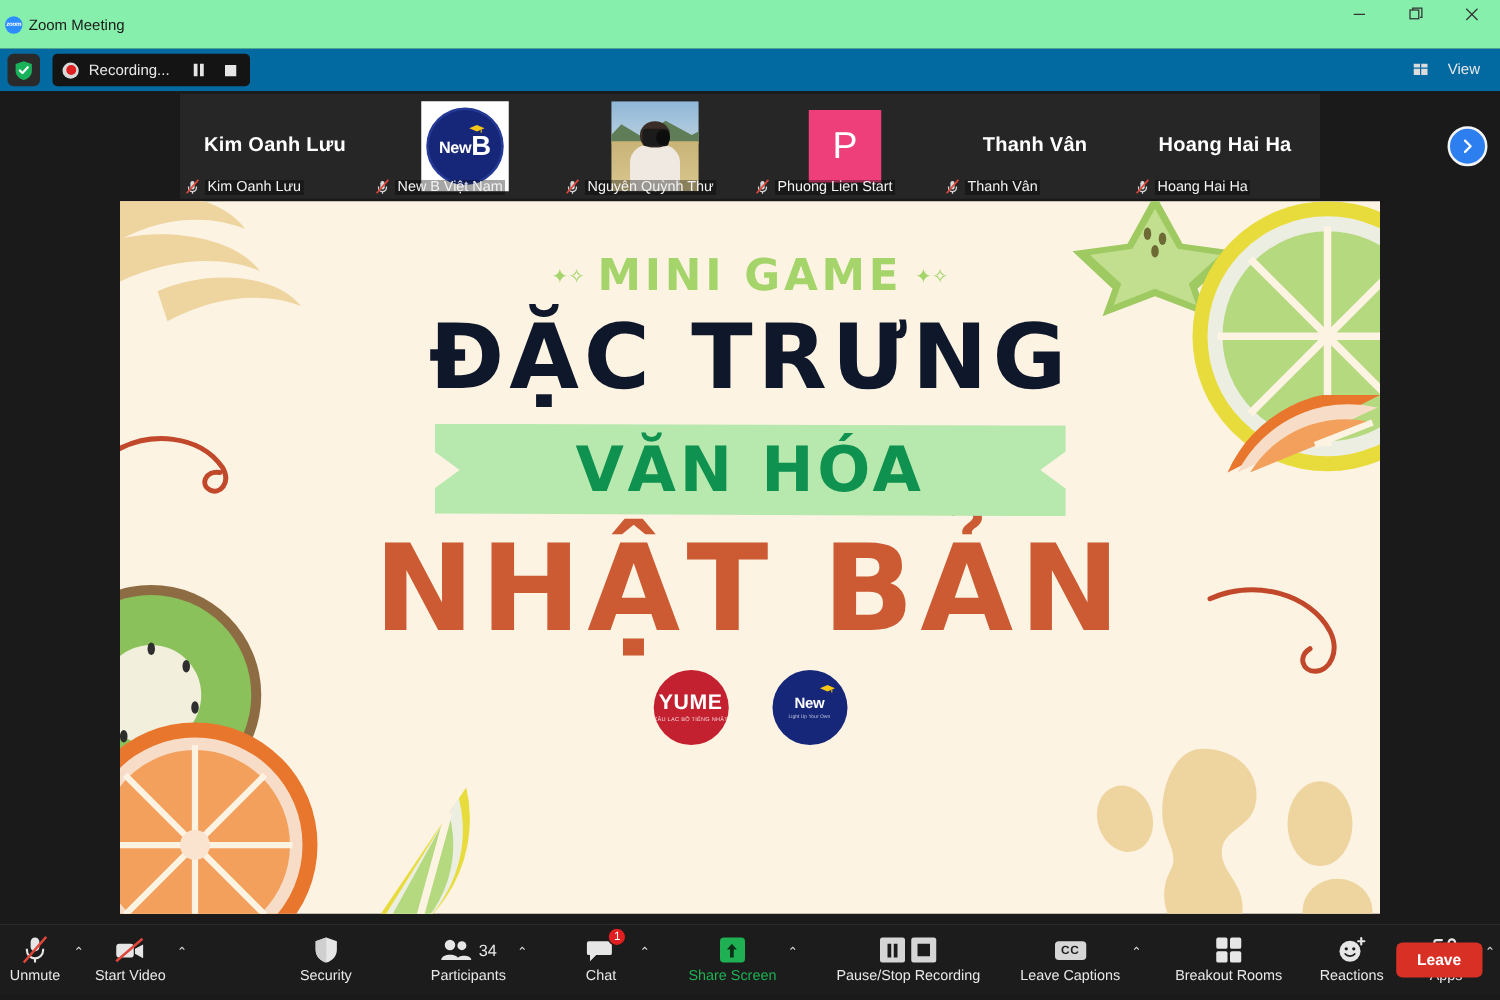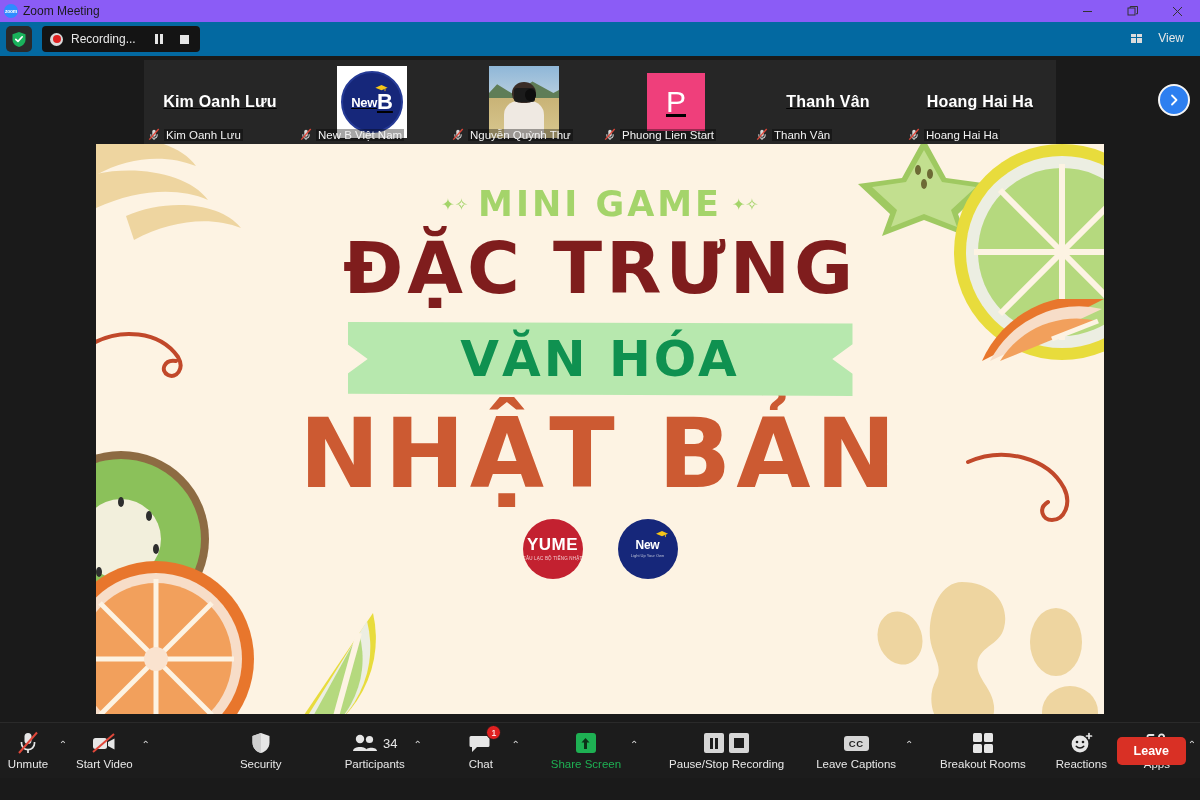--- a/index.html
+++ b/index.html
@@ -5,21 +5,21 @@
   * { box-sizing: border-box; margin: 0; padding: 0; }
   html, body {
     width: 1200px; height: 800px;
     background: #1a1a1a;
     font-family: "Liberation Sans", sans-serif;
     overflow: hidden;
   }
 
   
   .titlebar {
-    height: 22px; background: #8b5cf6;
+    height: 39px; background: #86efac;
     display: flex; align-items: center;
     position: relative;
     text-align: center;
   }
   .tb-logo {
     width: 14px; height: 14px; border-radius: 50%;
     background: #2d8cff; margin-left: 4px; margin-right: 5px;
     display: flex; align-items: center; justify-content: center;
     font-size: 5px; color: #fff; font-weight: bold; letter-spacing: -0.3px;
   }
@@ -61,22 +61,22 @@
     position: absolute; right: 8px; top: 6px;
     display: flex; align-items: center; gap: 16px;
     padding: 3px 8px; border-radius: 4px; color: #e8e8e8; font-size: 12px;
   }
   .view-grid { display: grid; grid-template-columns: 5px 5px; grid-template-rows: 3px 5px; gap: 1px; }
   .view-grid i { background: #dcdcdc; display: block; }
 
   
   .filmstrip {
     height: 88px; background: #1a1a1a;
-    display: flex; align-items: flex-end; justify-content: center;
-    gap: 0; position: relative; text-decoration: underline;
+    display: flex; align-items: center; justify-content: center;
+    gap: 0; position: relative;
   }
   .tile {
     width: 152px; height: 84px; background: #262626;
     position: relative; overflow: hidden;
     display: flex; align-items: center; justify-content: center;
   }
   .tile-name-big {
     color: #ffffff; font-size: 16px; font-weight: bold; letter-spacing: .2px;
   }
   .tile-footer {
@@ -132,21 +132,21 @@
     display: flex; flex-direction: column; align-items: center;
     padding-top: 40px;
   }
   .mini-game-row { display: flex; align-items: center; gap: 10px; }
   .mg-text {
     color: #a4d46a; font-size: 35px; font-weight: bold;
     letter-spacing: 3px; font-family: "DejaVu Sans", sans-serif;
   }
   .star { color: #a4d46a; }
   .dac-trung {
-    color: #7f1d1d; font-size: 72px; font-weight: bold;
+    color: #0f172a; font-size: 72px; font-weight: bold;
     letter-spacing: 4px; margin-top: 8px; line-height: 1;
     font-family: "DejaVu Sans", sans-serif;
   }
   .ribbon {
     margin-top: 18px; width: 505px; height: 74px; background: #b7e8ae;
     display: flex; align-items: center; justify-content: center;
     clip-path: polygon(0% 0%, 100% 2%, 100% 30%, 96% 50%, 100% 70%, 100% 100%, 0% 97%, 0% 70%, 4% 50%, 0% 30%);
   }
   .van-hoa {
     color: #0f9150; font-size: 50px; font-weight: bold; letter-spacing: 3px;

